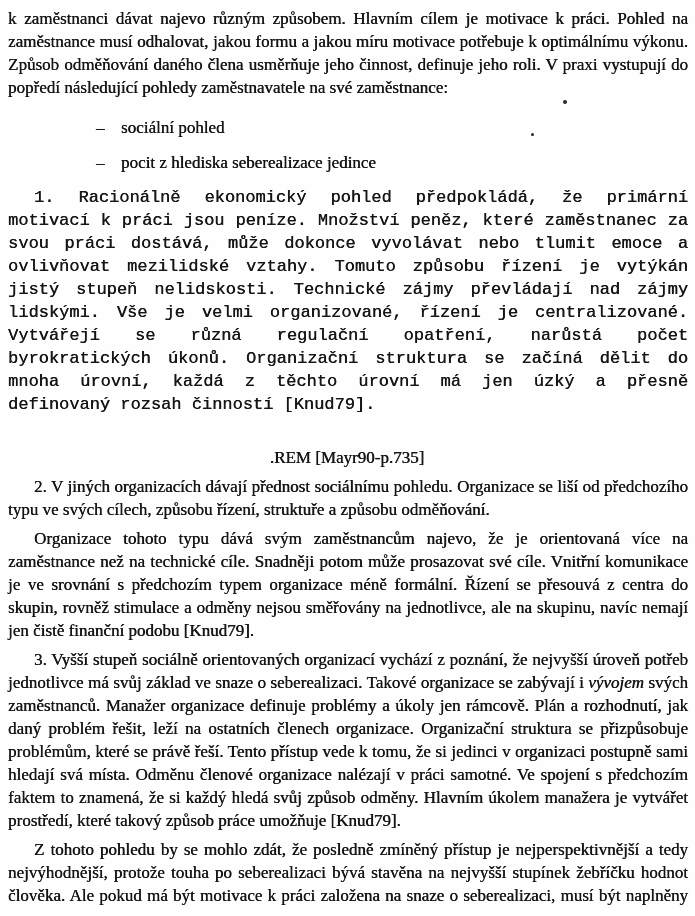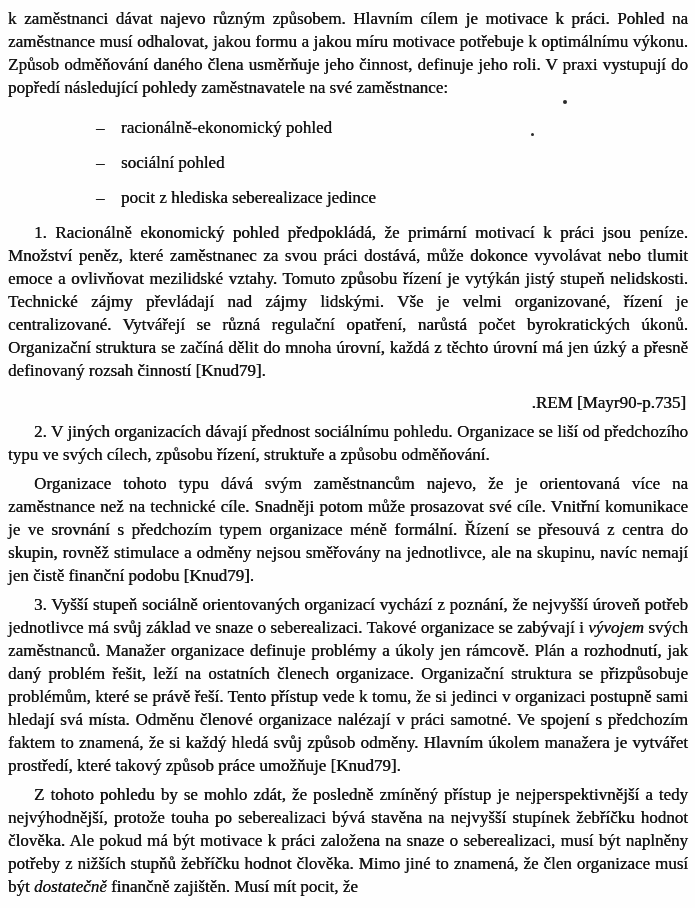--- a/index.html
+++ b/index.html
@@ -36,25 +36,25 @@
   .bullets li {
     position: relative;
     padding-left: 25px;
     margin-bottom: 12px;
   }
   .bullets .dash {
     position: absolute;
     left: 0;
     top: 0;
   }
-  .after-list { margin-top: 1px; }
+  .after-list { margin-top: 1px; font-family: Liberation Mono, monospace; }
   .ref-line {
-    text-align: right;
+    text-align: center;
     text-indent: 0;
-    margin-top: 9px;
+    margin-top: 30px;
     padding-right: 2px;
   }
   i { font-style: italic; }
   .speck {
     position: absolute;
     background: #2a2a2a;
     border-radius: 50%;
   }
   .speck-1 { left: 563px; top: 100px; width: 4px; height: 4px; }
   .speck-2 { left: 640px; top: 20px;  width: 3px; height: 3px; }
@@ -62,21 +62,21 @@
   .speck-4 { left: 385px; top: 913px; width: 4px; height: 3px; }
 </style>
 </head>
 <body>
 
 <div class="page">
 
   <p class="intro"><span>k zaměstnanci dávat najevo různým způsobem. Hlavním cílem je motivace k práci. Pohled na zaměstnance musí odhalovat, jakou formu a jakou míru motivace potřebuje k optimálnímu výkonu. Způsob odměňování daného člena usměrňuje jeho činnost, definuje jeho roli. V praxi vystupují do popředí následující pohledy zaměstnavatele na své zaměstnance:</span></p>
 
   <ul class="bullets">
-    <li><span class="dash">–</span><span>racionálně-ekonomický pohled</span></li>
+    <li><span class="dash">–</span></li>
     <li><span class="dash">–</span><span>sociální pohled</span></li>
     <li><span class="dash">–</span><span>pocit z hlediska seberealizace jedince</span></li>
   </ul>
 
   <p class="para after-list"><span>1. Racionálně ekonomický pohled předpokládá, že primární motivací k práci jsou peníze. Množství peněz, které zaměstnanec za svou práci dostává, může dokonce vyvolávat nebo tlumit emoce a ovlivňovat mezilidské vztahy. Tomuto způsobu řízení je vytýkán jistý stupeň nelidskosti. Technické zájmy převládají nad zájmy lidskými. Vše je velmi organizované, řízení je centralizované. Vytvářejí se různá regulační opatření, narůstá počet byrokratických úkonů. Organizační struktura se začíná dělit do mnoha úrovní, každá z těchto úrovní má jen úzký a přesně definovaný rozsah činností [Knud79].</span></p>
 
   <p class="ref-line"><span>.REM [Mayr90-p.735]</span></p>
 
   <p class="para"><span>2. V jiných organizacích dávají přednost sociálnímu pohledu. Organizace se liší od předchozího typu ve svých cílech, způsobu řízení, struktuře a způsobu odměňování.</span></p>
 

